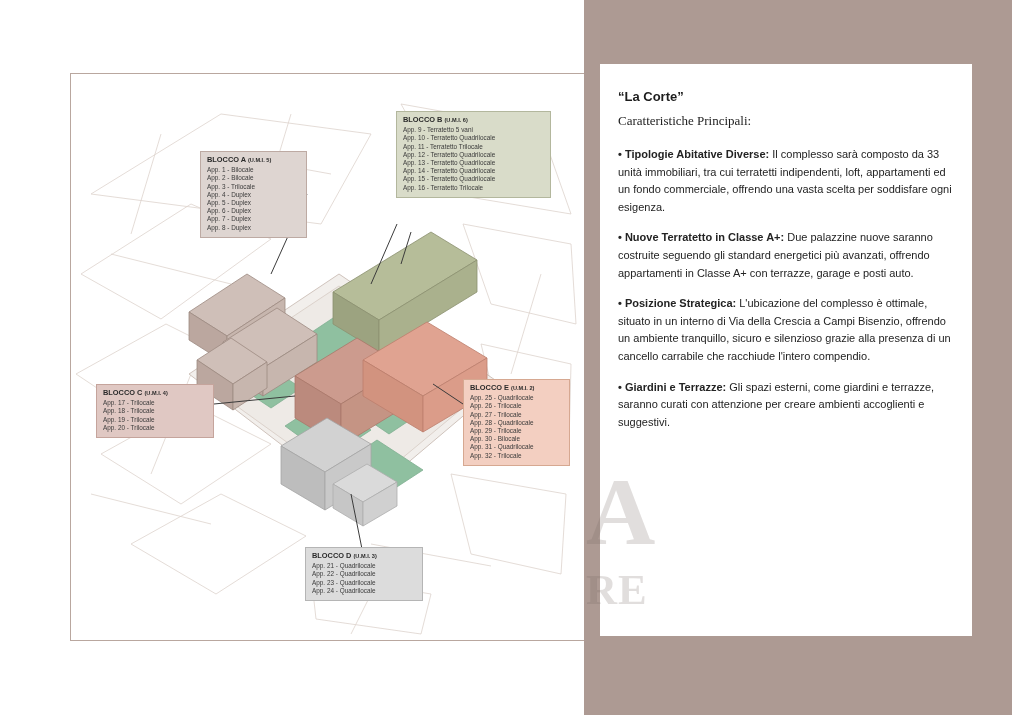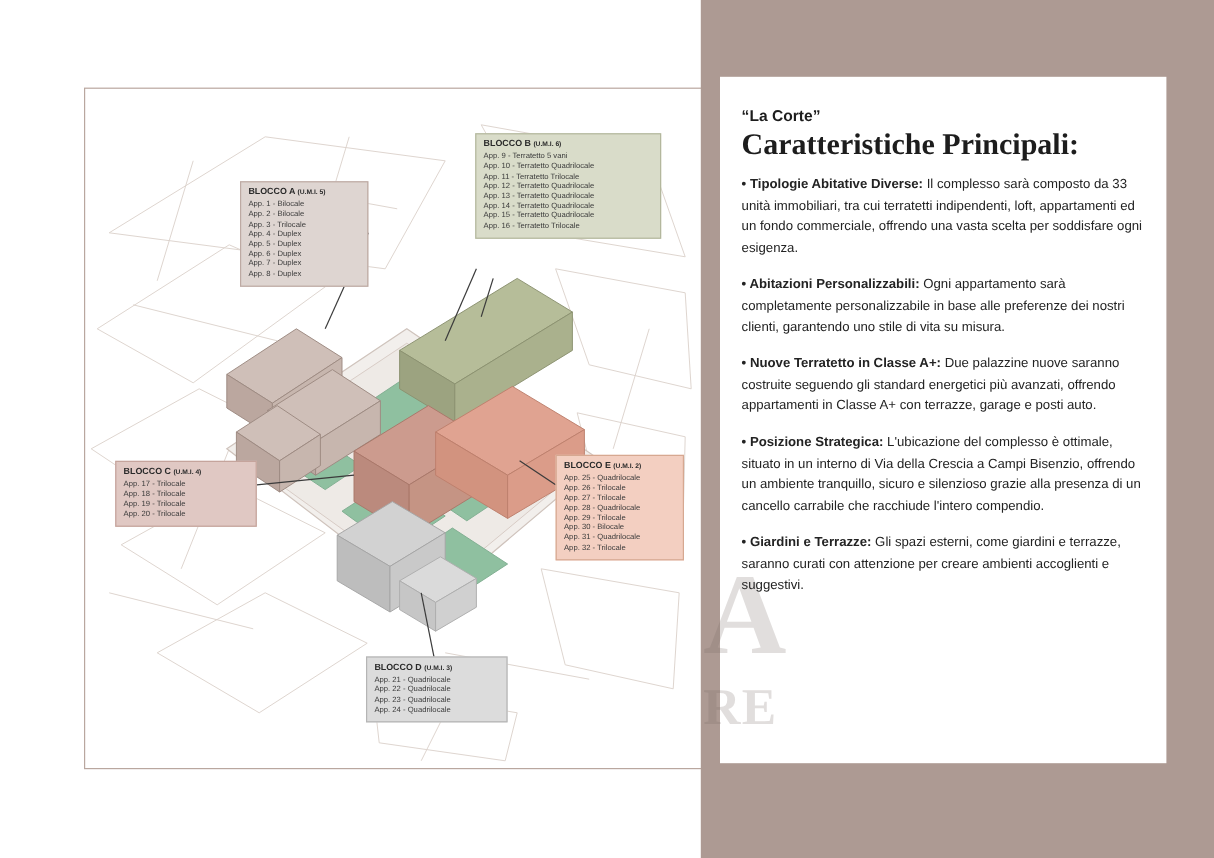--- a/index.html
+++ b/index.html
@@ -36,21 +36,21 @@
     position:absolute;left:618px;top:86px;width:340px;height:540px;
     color:#2b2b2b;
   }
   .head1{
     font-family:Liberation Sans, sans-serif;
     font-weight:bold;font-size:13px;line-height:22px;color:#1d1d1d;
     margin:0 0 2px 0;
   }
   .head2{
     font-family:"Liberation Serif", serif;
-    font-weight:bold;font-size:25px;line-height:22px;color:#1d1d1d;
+    font-weight:normal;font-size:13px;line-height:22px;color:#1d1d1d;
     margin:0 0 14px 0;
   }
   .para{
     font-size:11px;line-height:17.6px;margin:0 0 13px 0;
     text-align:left;color:#232323;
   }
   .para b{font-weight:bold;}
   .bullet{font-weight:bold;}
 
   
@@ -275,23 +275,20 @@
   <div class="vertical-title">Via della Crescia 232</div>
 
   <div class="text-col">
     <div class="head1">“La Corte”</div>
     <div class="head2">Caratteristiche Principali:</div>
 
     <p class="para">
       <b class="bullet">• </b><b>Tipologie Abitative Diverse:</b><span> Il complesso sarà composto da 33 unità immobiliari, tra cui terratetti indipendenti, loft,  appartamenti ed un fondo commerciale, offrendo una vasta scelta per soddisfare ogni esigenza.</span>
     </p>
     <p class="para">
-      <b class="bullet">• </b><b>Abitazioni Personalizzabili:</b><span> Ogni appartamento sarà completamente personalizzabile in base alle preferenze dei nostri clienti, garantendo uno stile di vita su misura.</span>
-    </p>
-    <p class="para">
       <b class="bullet">• </b><b>Nuove Terratetto in Classe A+:</b><span> Due palazzine nuove saranno costruite seguendo gli standard energetici più avanzati, offrendo appartamenti in Classe A+ con terrazze, garage e posti auto.</span>
     </p>
     <p class="para">
       <b class="bullet">• </b><b>Posizione Strategica:</b><span> L'ubicazione del complesso è ottimale, situato in un interno di Via della Crescia a Campi Bisenzio, offrendo un ambiente tranquillo, sicuro e silenzioso grazie alla presenza di un cancello carrabile che racchiude l'intero compendio.</span>
     </p>
     <p class="para">
       <b class="bullet">• </b><b>Giardini e Terrazze:</b><span> Gli spazi esterni, come giardini e terrazze, saranno curati con attenzione per creare ambienti accoglienti e suggestivi.</span>
     </p>
   </div>
 

